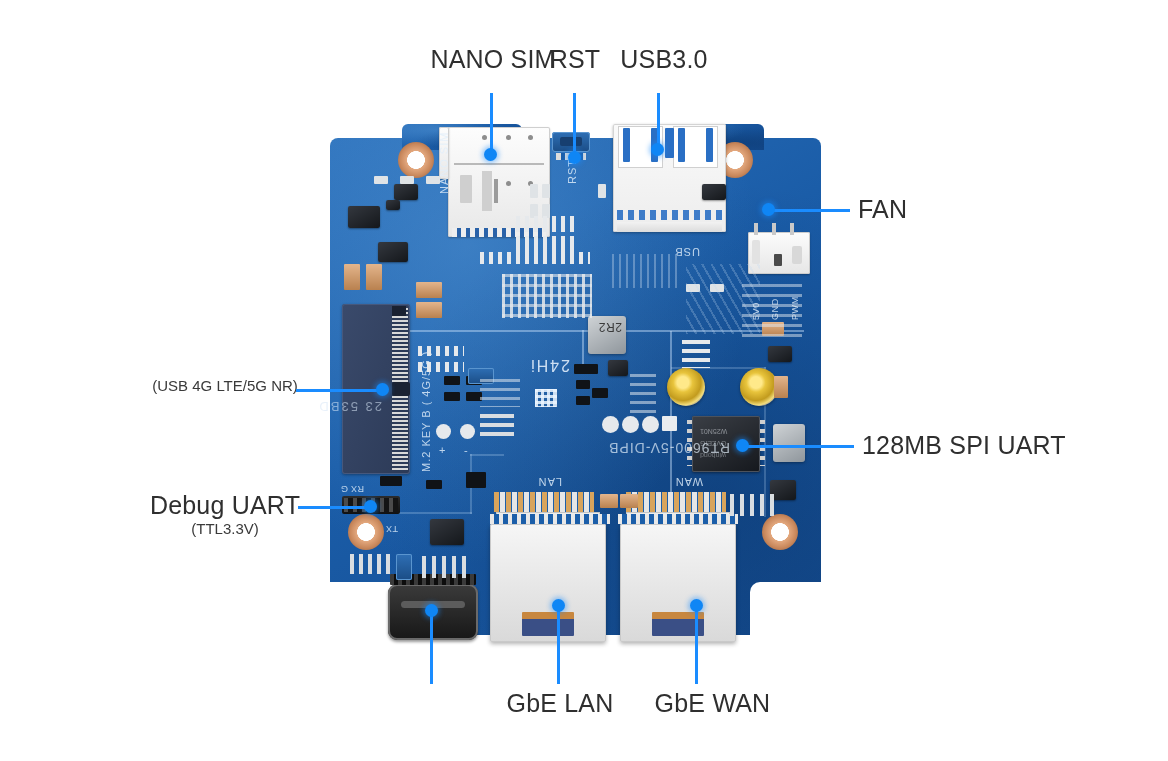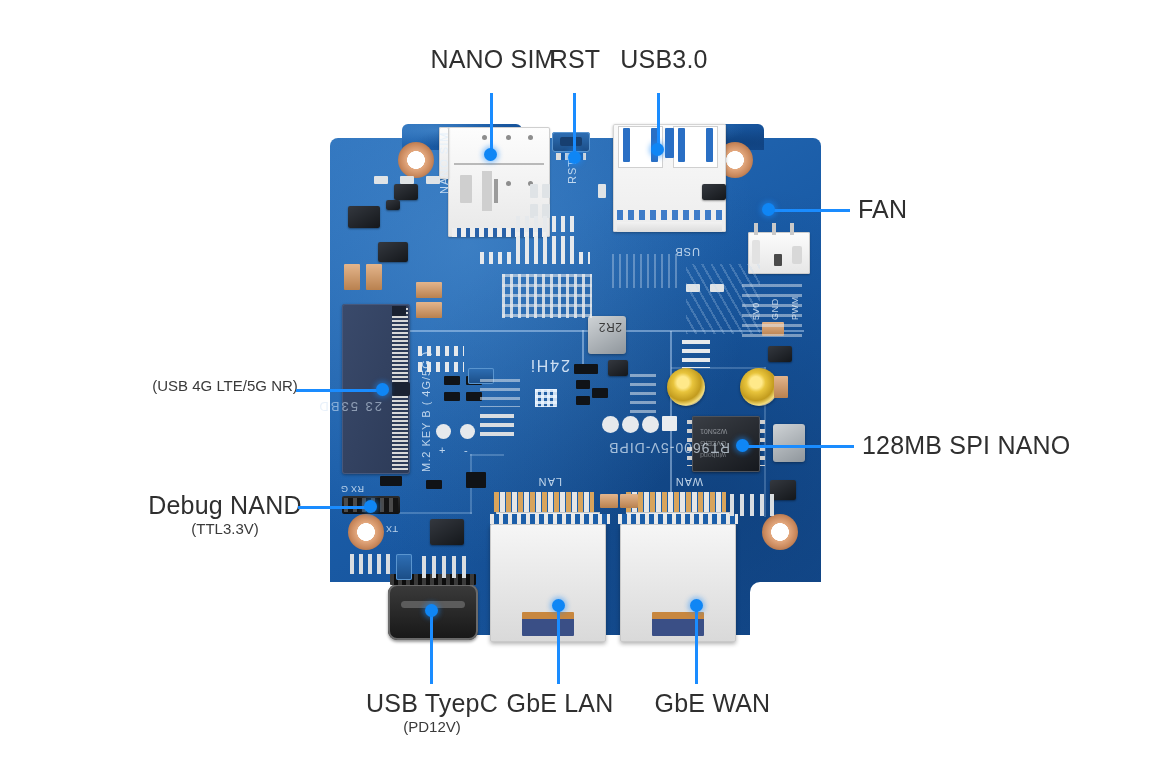--- a/index.html
+++ b/index.html
@@ -318,42 +318,38 @@
   <div class="lead v" style="left:657px;top:93px;height:56px;"></div>
   <div class="dot" style="left:651px;top:143px;"></div>
 
   <div class="label lft" style="left:858px;top:196px;">
     <span class="main">FAN</span>
   </div>
   <div class="lead h" style="left:768px;top:209px;width:82px;"></div>
   <div class="dot" style="left:762px;top:203px;"></div>
 
   <div class="label lft" style="left:862px;top:432px;">
-    <span class="main">128MB SPI NANO</span>
+    <span class="main">128MB SPI UART</span>
   </div>
   <div class="lead h" style="left:742px;top:445px;width:112px;"></div>
   <div class="dot" style="left:736px;top:439px;"></div>
 
   <div class="label ctr" style="left:125px;top:375px;width:200px;">
     <span class="sub">(USB 4G LTE/5G NR)</span>
   </div>
   <div class="lead h" style="left:296px;top:389px;width:86px;"></div>
   <div class="dot" style="left:376px;top:383px;"></div>
 
   <div class="label ctr" style="left:130px;top:492px;width:190px;">
-    <span class="main">Debug NAND</span>
+    <span class="main">Debug UART</span>
     <span class="sub">(TTL3.3V)</span>
   </div>
   <div class="lead h" style="left:298px;top:506px;width:72px;"></div>
   <div class="dot" style="left:364px;top:500px;"></div>
 
-  <div class="label ctr" style="left:352px;top:690px;width:160px;">
-    <span class="main">USB TyepC</span>
-    <span class="sub">(PD12V)</span>
-  </div>
   <div class="lead v" style="left:430px;top:610px;height:74px;"></div>
   <div class="dot" style="left:425px;top:604px;"></div>
 
   <div class="label ctr" style="left:500px;top:690px;width:120px;">
     <span class="main">GbE LAN</span>
   </div>
   <div class="lead v" style="left:557px;top:605px;height:79px;"></div>
   <div class="dot" style="left:552px;top:599px;"></div>
 
   <div class="label ctr" style="left:650px;top:690px;width:125px;">

